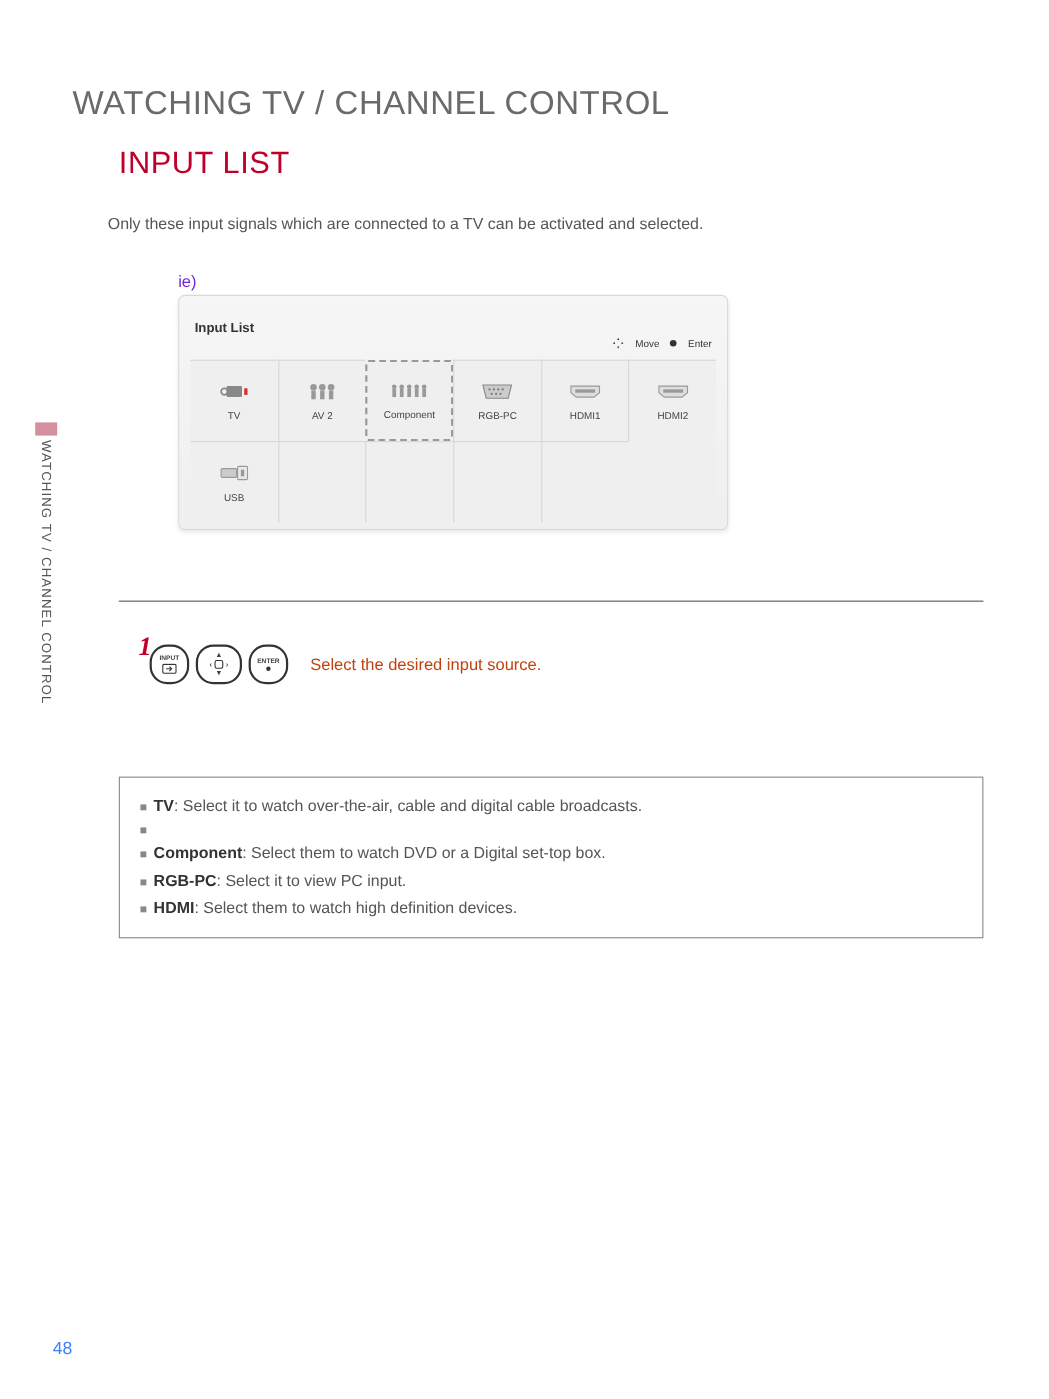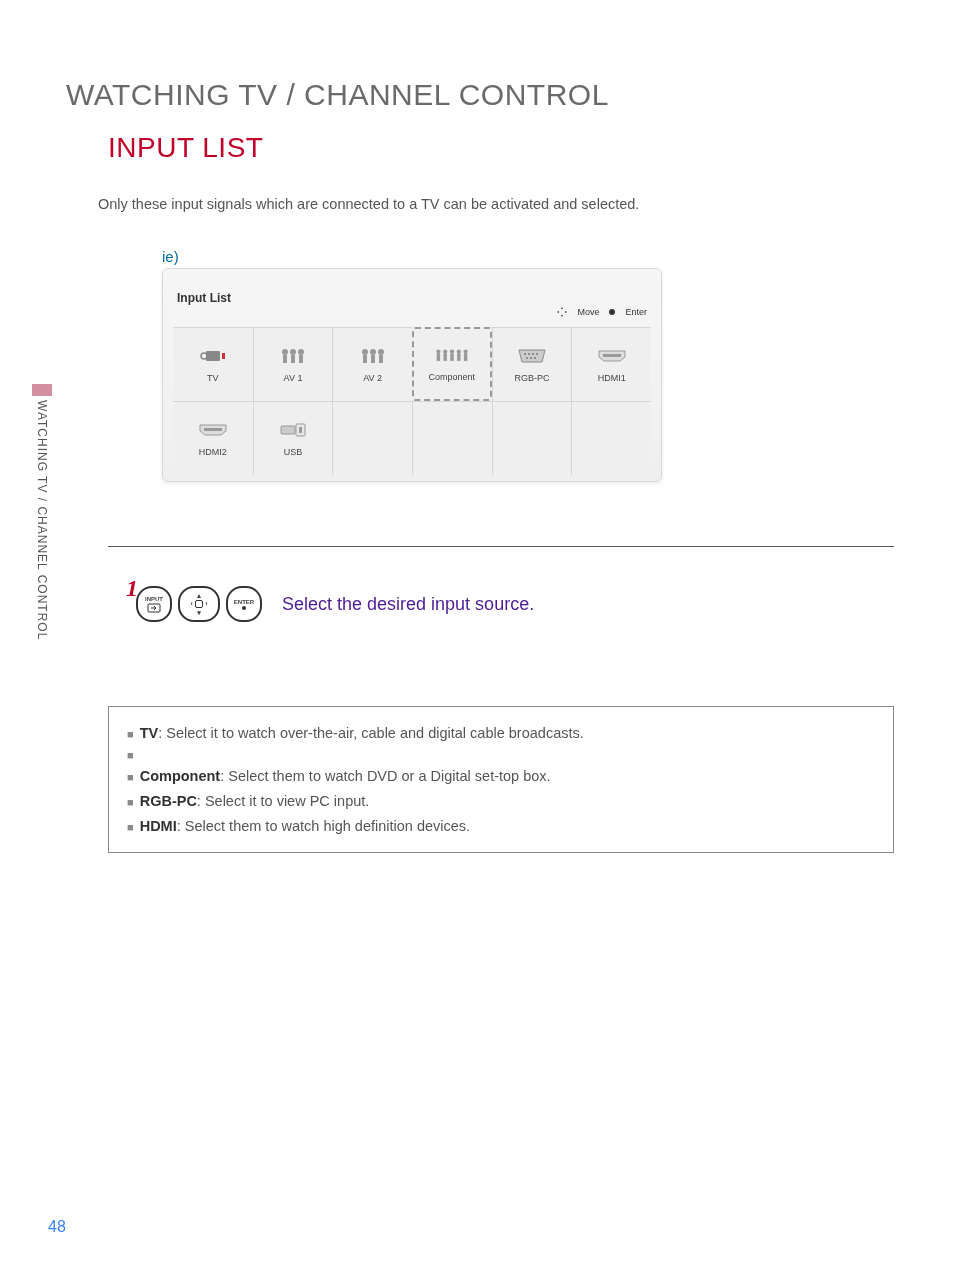--- a/index.html
+++ b/index.html
@@ -34,21 +34,21 @@
     top: 196px;
     left: 98px;
     font-size: 14.5px;
     color: #555;
   }
   .ie-label {
     position: absolute;
     top: 248px;
     left: 162px;
     font-size: 15px;
-    color: #0369a1;
+    color: #6d28d9;
   }
   .sidebar-tab {
     position: absolute;
     left: 33px;
     top: 394px;
     width: 20px;
     height: 320px;
   }
   .sidebar-tab .pink-bar {
     position: absolute;
@@ -187,22 +187,22 @@
     font-weight: bold;
     gap: 1px;
   }
   .remote-btn.dpad {
     width: 42px;
     font-size: 8px;
     line-height: 7px;
   }
   .step-text {
     margin-left: 14px;
-    font-size: 18px;
-    color: #4c1d95;
+    font-size: 15px;
+    color: #c2410c;
   }
 
   
   .desc-box {
     position: absolute;
     top: 706px;
     left: 108px;
     width: 786px;
     border: 1px solid #888;
     padding: 14px 18px;
@@ -262,35 +262,20 @@
 
   <div class="osd-cell">
         <div class="osd-icon">
           <svg width="30" height="18" viewBox="0 0 30 18">
             <rect x="8" y="4" width="14" height="10" rx="1" fill="#888"></rect>
             <circle cx="6" cy="9" r="3" fill="none" stroke="#888" stroke-width="1.5"></circle>
             <rect x="24" y="6" width="3" height="6" fill="#c33"></rect>
           </svg>
         </div>
         <div class="cell-label">TV</div>
-      </div>
-      <div class="osd-cell">
-        <div class="osd-icon">
-          <svg width="28" height="18" viewBox="0 0 28 18">
-            <g fill="#999">
-              <circle cx="6" cy="5" r="3"></circle>
-              <circle cx="14" cy="5" r="3"></circle>
-              <circle cx="22" cy="5" r="3"></circle>
-              <rect x="4" y="8" width="4" height="8"></rect>
-              <rect x="12" y="8" width="4" height="8"></rect>
-              <rect x="20" y="8" width="4" height="8"></rect>
-            </g>
-          </svg>
-        </div>
-        <div class="cell-label">AV 1</div>
       </div>
       <div class="osd-cell">
         <div class="osd-icon">
           <svg width="28" height="18" viewBox="0 0 28 18">
             <g fill="#999">
               <circle cx="6" cy="5" r="3"></circle>
               <circle cx="14" cy="5" r="3"></circle>
               <circle cx="22" cy="5" r="3"></circle>
               <rect x="4" y="8" width="4" height="8"></rect>
               <rect x="12" y="8" width="4" height="8"></rect>

